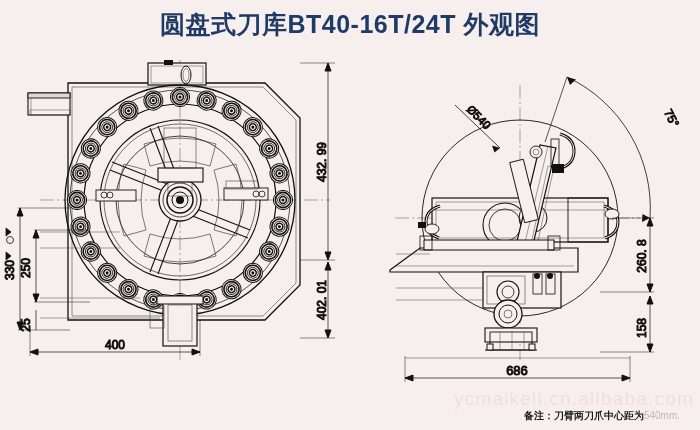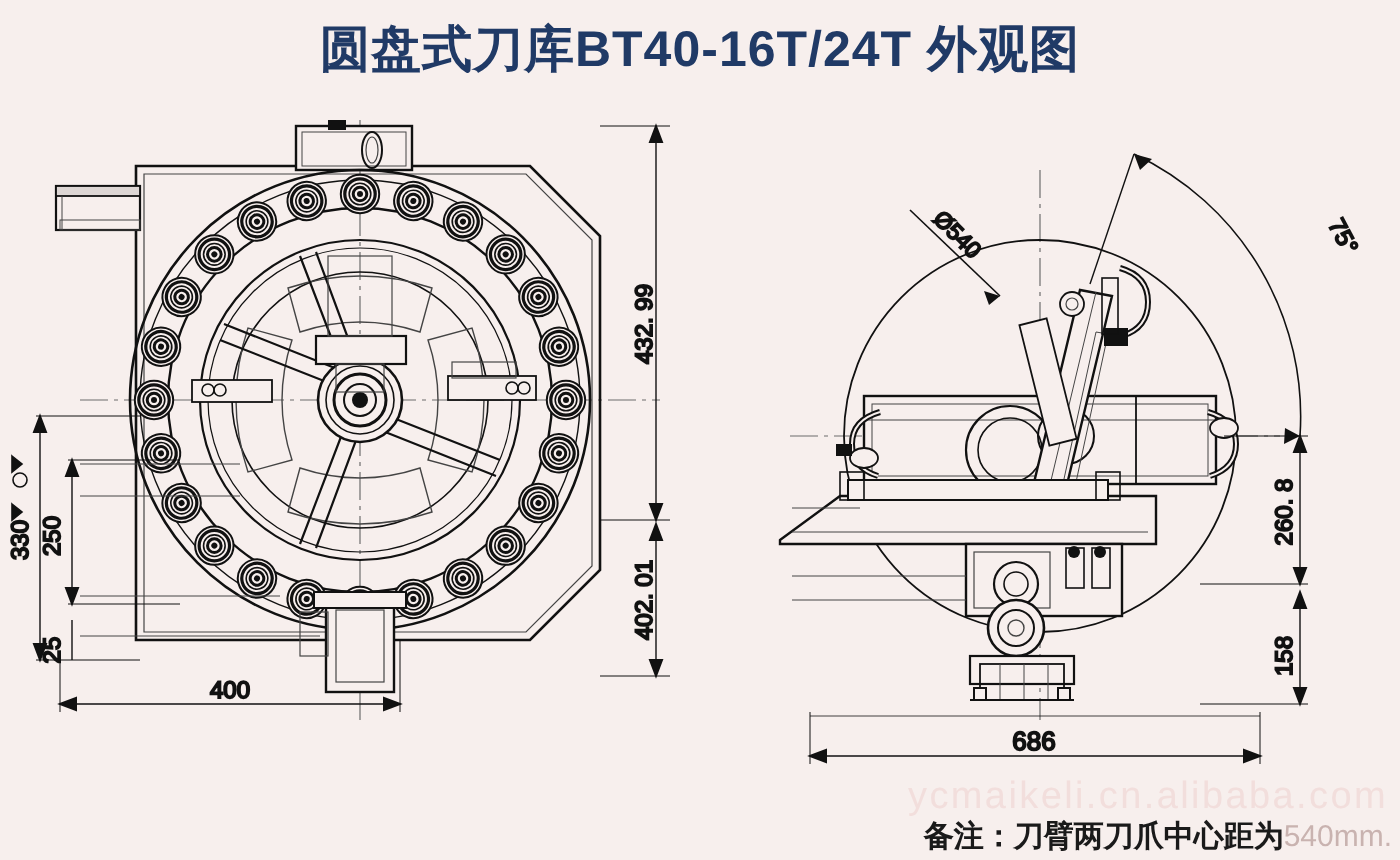--- a/index.html
+++ b/index.html
@@ -30,22 +30,22 @@
     padding-right:6px;
     box-sizing:border-box;
     font-size:19px;
     color:#f2dedc;
     letter-spacing:1.2px;
     font-family:"Liberation Sans", sans-serif;
     white-space:nowrap;
   }
   .note{
     position:absolute;
-    right:4px;top:409px;
-    font-size:15px;
+    right:20px;top:409px;
+    font-size:10px;
     font-weight:bold;
     color:#1a1a1a;
     white-space:nowrap;
     font-family:"Liberation Sans", sans-serif;
   }
   .note .dim{color:#c9b3b0;font-weight:normal;}
   svg text{font-family:"Liberation Sans", sans-serif;fill:#111;}
 </style>
 </head>
 <body>

